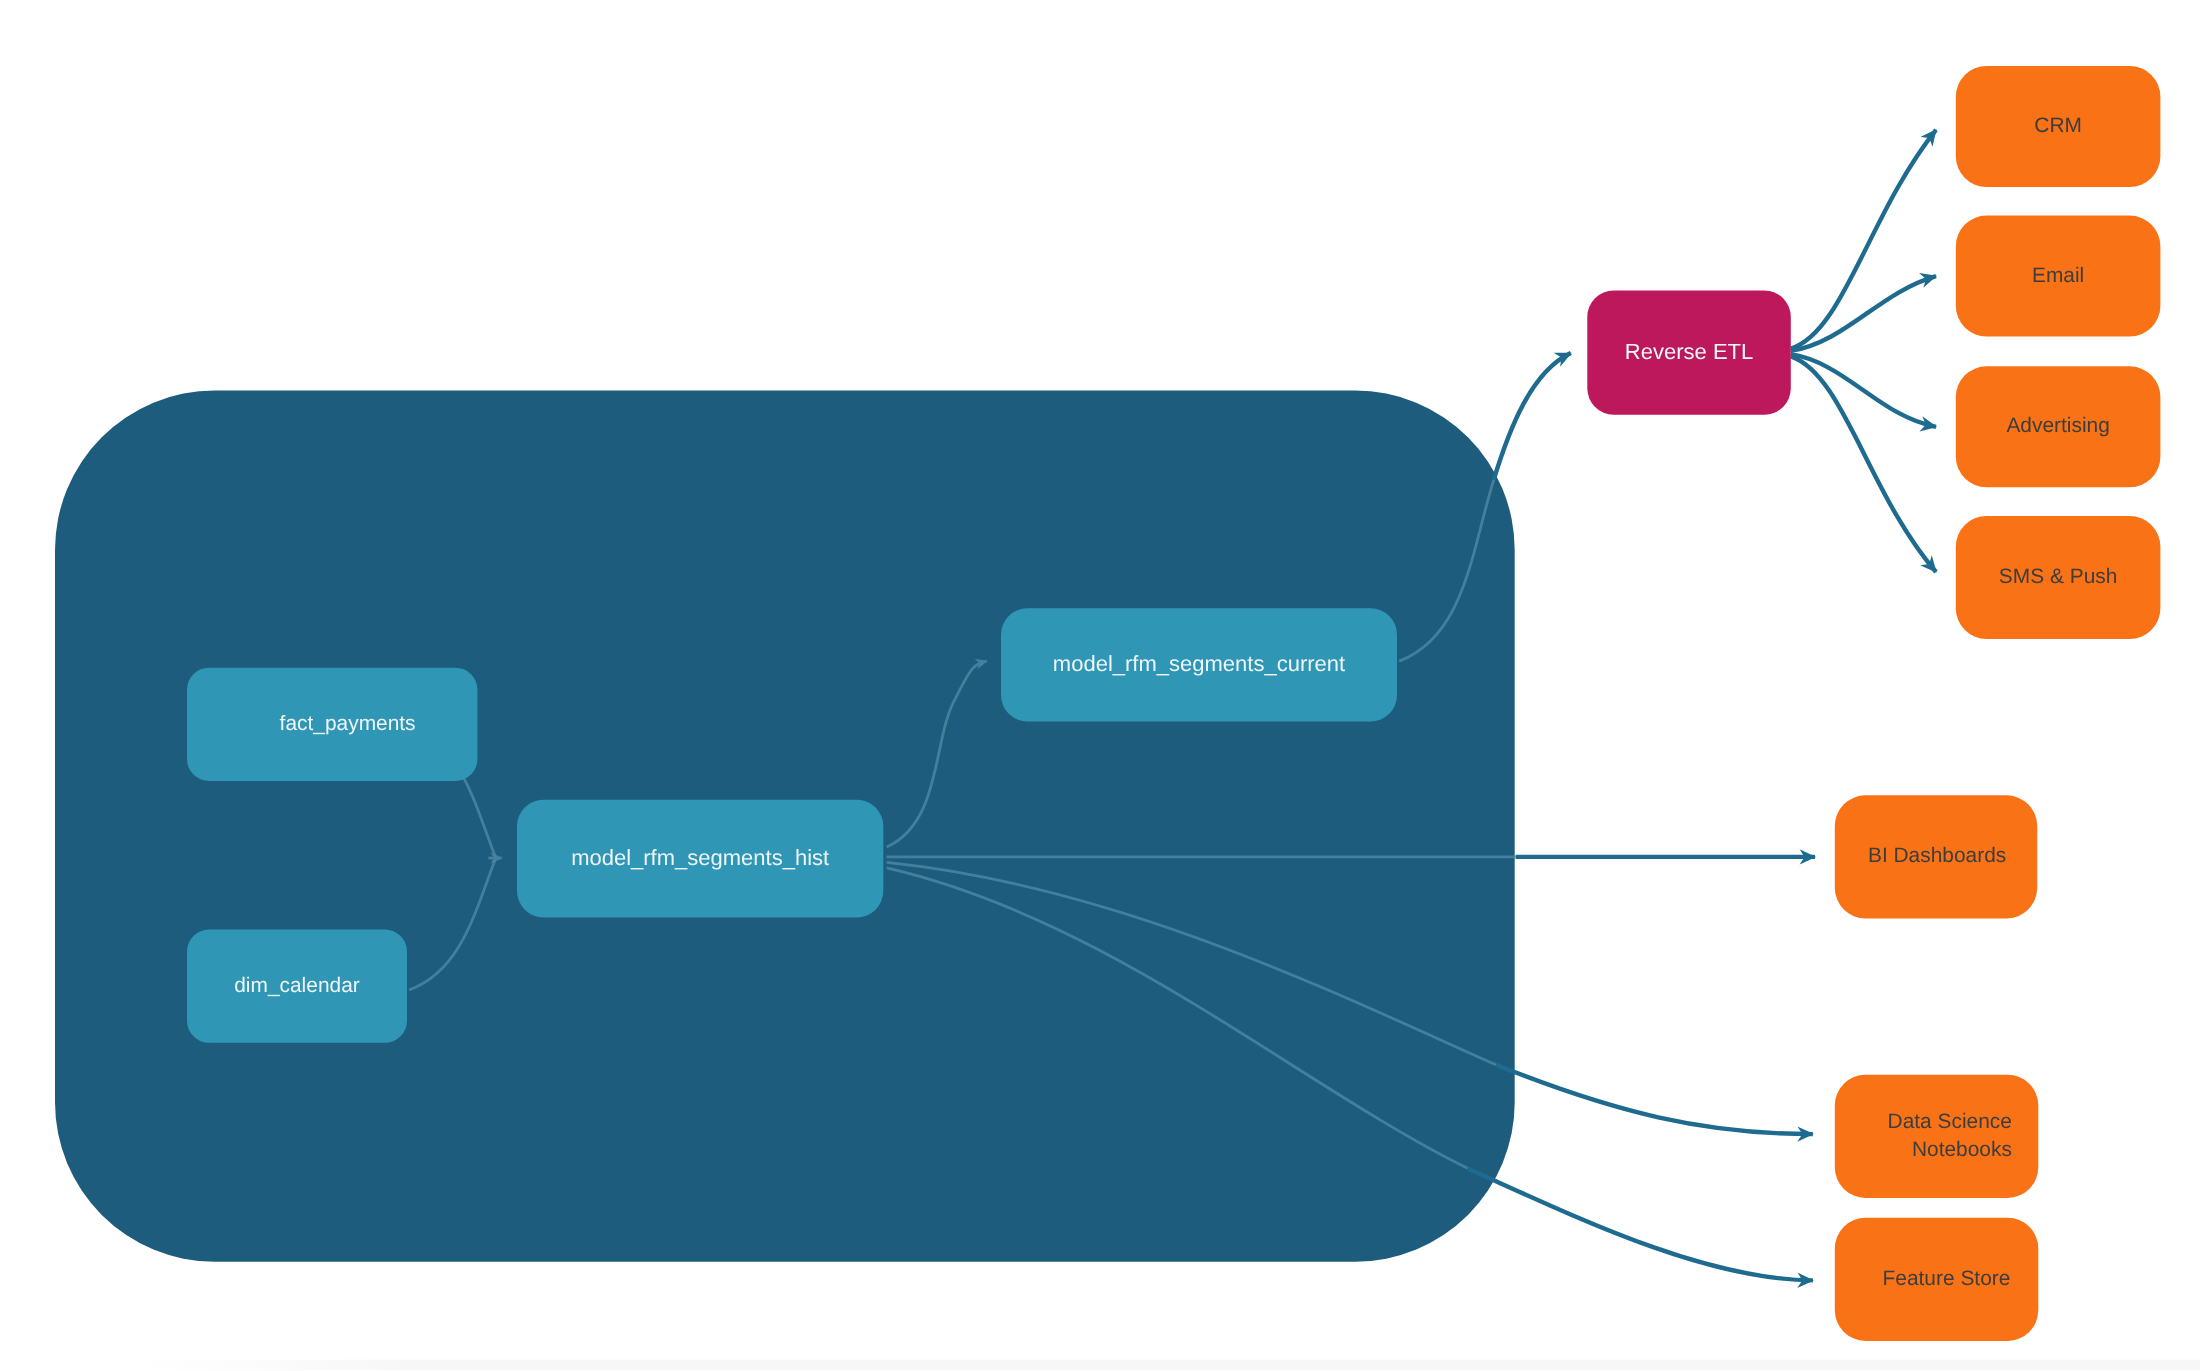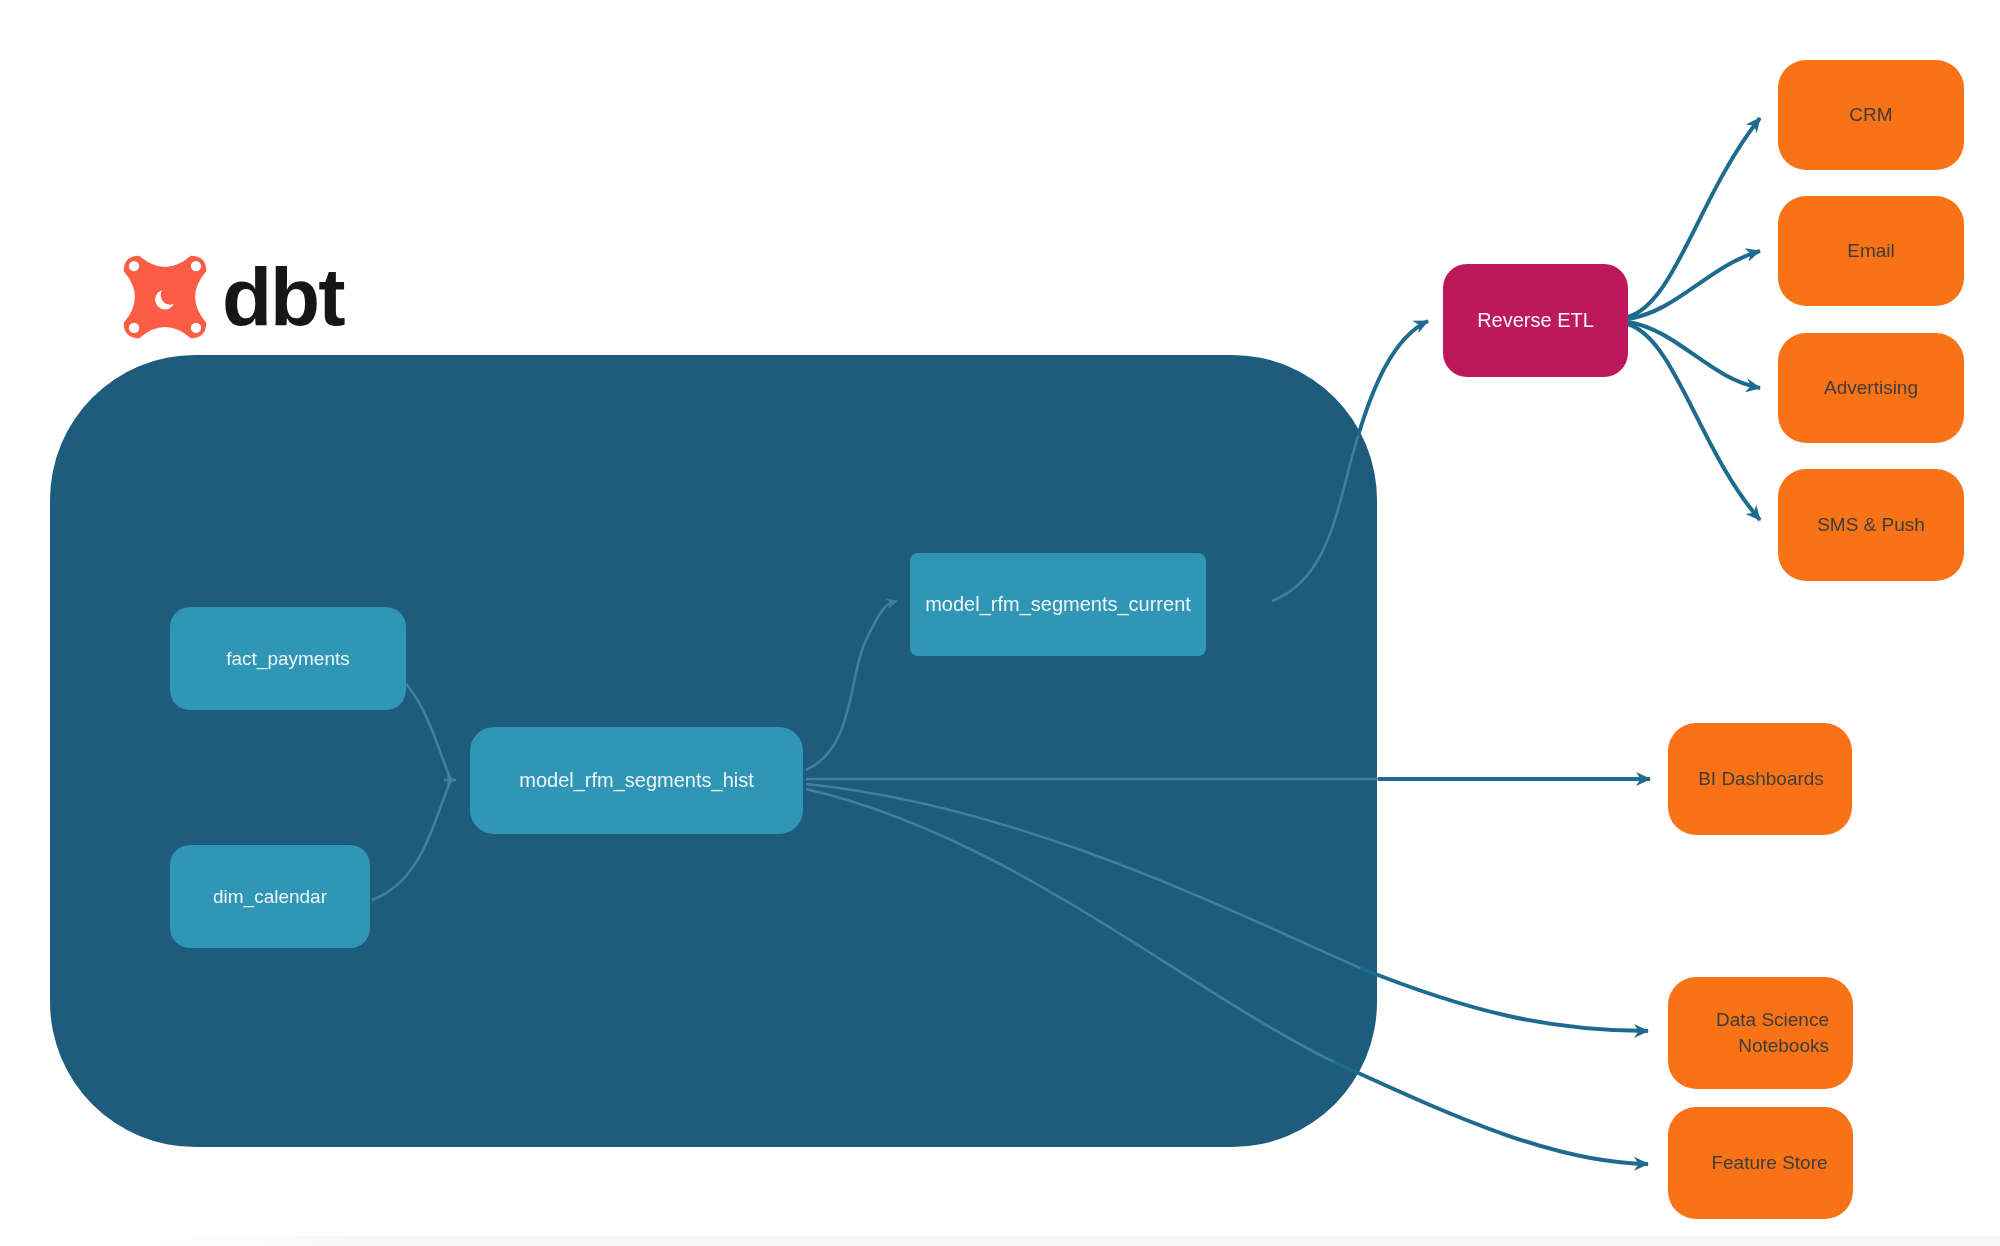--- a/index.html
+++ b/index.html
@@ -15,24 +15,24 @@
   .warehouse{
     position:absolute;left:50px;top:355px;width:1327px;height:792px;
     background:#1e5c7e;border-radius:145px;
   }
   
   .node{
     position:absolute;display:flex;align-items:center;justify-content:center;
     background:#3096b5;color:#eef6f9;border-radius:20px;
     font-size:20px;text-align:center;z-index:3;
   }
-  .n-fact{left:170px;top:607px;width:236px;height:103px;font-size:19px;}
+  .n-fact{left:170px;top:607px;width:236px;height:103px;font-size:19px;padding-left:28px;}
   .n-dim{left:170px;top:845px;width:200px;height:103px;font-size:19px;}
   .n-hist{left:470px;top:727px;width:333px;height:107px;border-radius:24px;}
-  .n-current{left:910px;top:553px;width:296px;height:103px;border-radius:8px;}
+  .n-current{left:910px;top:553px;width:360px;height:103px;border-radius:24px;}
   
   .etl{
     position:absolute;left:1443px;top:264px;width:185px;height:113px;
     background:#be185d;color:#f2faf7;border-radius:24px;
     display:flex;align-items:center;justify-content:center;font-size:20px;z-index:3;
   }
   
   .dest{
     position:absolute;background:#f97316;color:#3d3d3d;border-radius:28px;
     display:flex;align-items:center;justify-content:center;text-align:center;
@@ -53,32 +53,20 @@
   .bottom-strip{
     position:absolute;left:0;top:1236px;width:2000px;height:10px;
     background:linear-gradient(to right,#ffffff 6%,#f7f7f8 19%,#f7f7f8 100%);
   }
 </style>
 </head>
 <body>
 
 <div class="stage">
 
-  <div class="logo">
-    <svg class="logo-icon" viewBox="0 0 100 100">
-      <path d="M20,2 Q50,28 80,2 Q98,2 98,20 Q72,50 98,80 Q98,98 80,98 Q50,72 20,98 Q2,98 2,80 Q28,50 2,20 Q2,2 20,2 Z" fill="#fd5c45"></path>
-      <circle cx="14" cy="14" r="6" fill="#ffffff"></circle>
-      <circle cx="86" cy="14" r="6" fill="#ffffff"></circle>
-      <circle cx="14" cy="86" r="6" fill="#ffffff"></circle>
-      <circle cx="86" cy="86" r="6" fill="#ffffff"></circle>
-      <circle cx="50" cy="53" r="11.5" fill="#ffffff"></circle>
-      <circle cx="56" cy="48" r="11" fill="#fd5c45"></circle>
-    </svg>
-    <div class="logo-text">dbt</div>
-  </div>
 
   <div class="warehouse"></div>
 
   <svg class="edges" width="2000" height="1246" viewBox="0 0 2000 1246">
     <defs>
       <marker id="arrow-dark" markerUnits="userSpaceOnUse" markerWidth="20" markerHeight="18" refX="15" refY="8" orient="auto">
         <path d="M1,1 L16,8 L1,15 L5.5,8 Z" fill="#1e6b8f"></path>
       </marker>
       <marker id="arrow-light" markerUnits="userSpaceOnUse" markerWidth="16" markerHeight="14" refX="11" refY="6" orient="auto">
         <path d="M1,1 L12,6 L1,11 L4,6 Z" fill="#4b86a2"></path>

